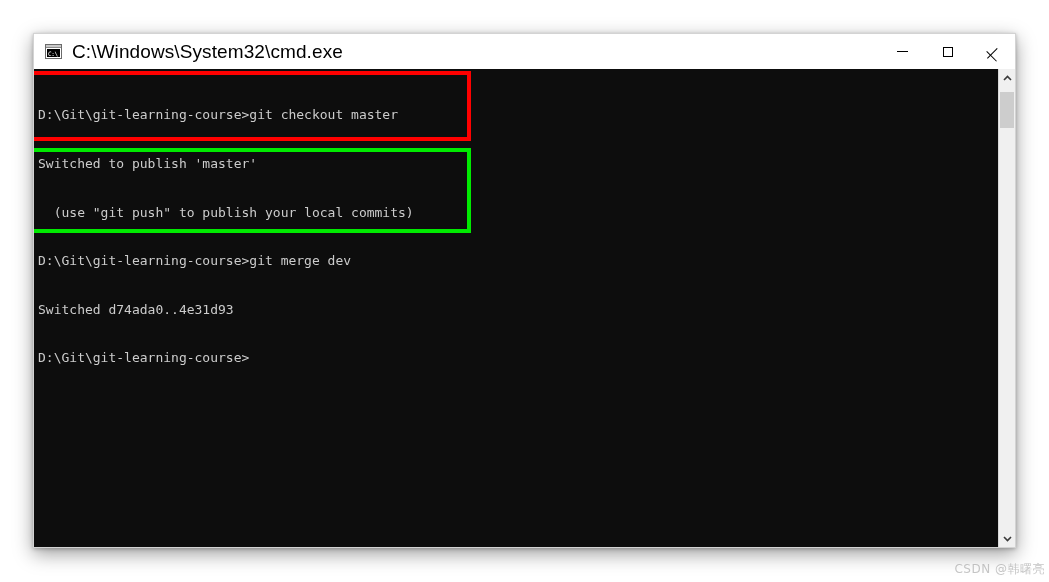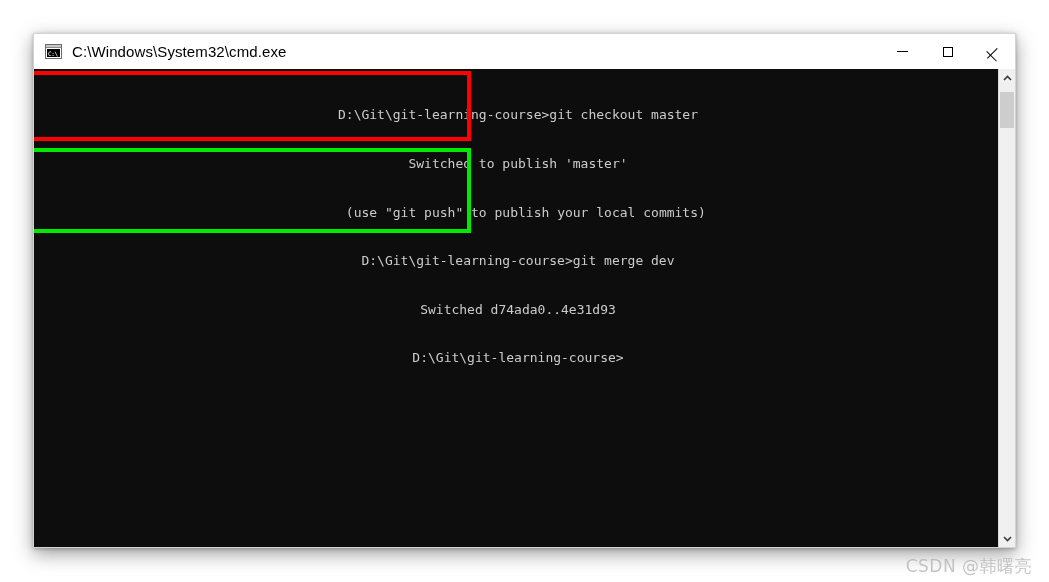--- a/index.html
+++ b/index.html
@@ -61,21 +61,21 @@
     color: #ffffff;
     font-family: "DejaVu Sans Mono", monospace;
     font-size: 6px;
     line-height: 9px;
     padding-left: 1px;
     letter-spacing: -0.4px;
     overflow: hidden;
   }
   #title-text {
     margin-left: 10px;
-    font-size: 15px;
+    font-size: 19px;
     color: #000000;
     letter-spacing: 0.1px;
     white-space: nowrap;
   }
   #window-controls {
     position: absolute;
     right: 0; top: 0;
     height: 35px;
     display: flex;
     align-items: stretch;
@@ -125,21 +125,21 @@
   #console-text {
     font-family: "DejaVu Sans Mono", monospace;
     font-size: 13px;
     line-height: 16.2px;
     color: #cccccc;
     white-space: pre;
     letter-spacing: 0px;
     margin: 0;
     padding: 0;
   }
-  .line { height: 16.2px; white-space: pre; text-align: center; }
+  .line { height: 16.2px; white-space: pre; }
   .plus { color: #00c000; }
   .minus { color: #c00000; }
 
   
   .annot-box {
     position: absolute;
     pointer-events: none;
   }
   #annot-red {
     left: -13px;
@@ -185,23 +185,23 @@
     left: 1px;
     right: 1px;
     top: 6px;
     height: 36px;
     background: #cdcdcd;
   }
 
   
   #watermark {
     position: absolute;
-    right: 17px;
+    right: 4px;
     bottom: 4px;
-    font-size: 17px;
+    font-size: 12px;
     color: rgba(150,150,150,0.55);
     font-family: "DejaVu Sans", sans-serif;
     letter-spacing: 0.5px;
     white-space: nowrap;
     text-shadow: 0 1px 0 rgba(255,255,255,0.6);
   }
 </style>
 </head>
 <body>
 

